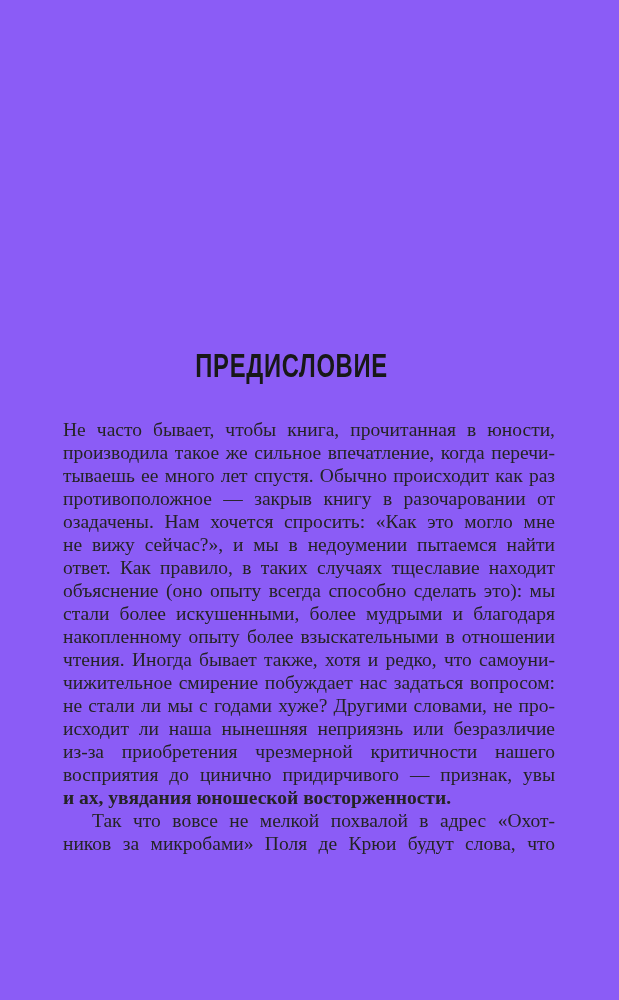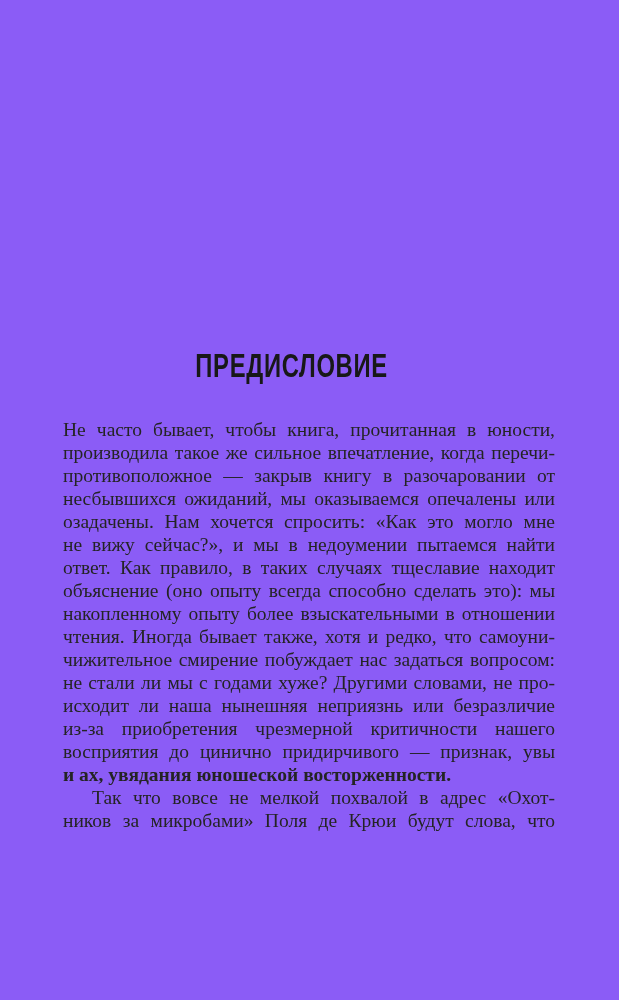--- a/index.html
+++ b/index.html
@@ -70,26 +70,27 @@
 <body>
 
 <div class="page">
   <h1 class="chapter-title">
     <span class="title-inner">ПРЕДИСЛОВИЕ</span>
   </h1>
   <div class="body-text">
       <div class="paragraph">
         <div class="text-line">Не часто бывает, чтобы книга, прочитанная в юности,</div>
         <div class="text-line">производила такое же сильное впечатление, когда перечи-</div>
+        <div class="text-line">тываешь ее много лет спустя. Обычно происходит как раз</div>
         <div class="text-line">противоположное — закрыв книгу в разочаровании от</div>
-        <div class="text-line">несбывшихся ожиданий, мы оказываемся опечалены или</div>
         <div class="text-line">озадачены. Нам хочется спросить: «Как это могло мне</div>
         <div class="text-line">не вижу сейчас?», и мы в недоумении пытаемся найти</div>
         <div class="text-line">ответ. Как правило, в таких случаях тщеславие находит</div>
         <div class="text-line">объяснение (оно опыту всегда способно сделать это): мы</div>
+        <div class="text-line">стали более искушенными, более мудрыми и благодаря</div>
         <div class="text-line">накопленному опыту более взыскательными в отношении</div>
         <div class="text-line">чтения. Иногда бывает также, хотя и редко, что самоуни-</div>
         <div class="text-line">чижительное смирение побуждает нас задаться вопросом:</div>
         <div class="text-line">не стали ли мы с годами хуже? Другими словами, не про-</div>
         <div class="text-line">исходит ли наша нынешняя неприязнь или безразличие</div>
         <div class="text-line">из-за приобретения чрезмерной критичности нашего</div>
         <div class="text-line">восприятия до цинично придирчивого — признак, увы</div>
         <div class="text-line flush-left">и ах, увядания юношеской восторженности.</div>
       </div>
       <div class="paragraph">

